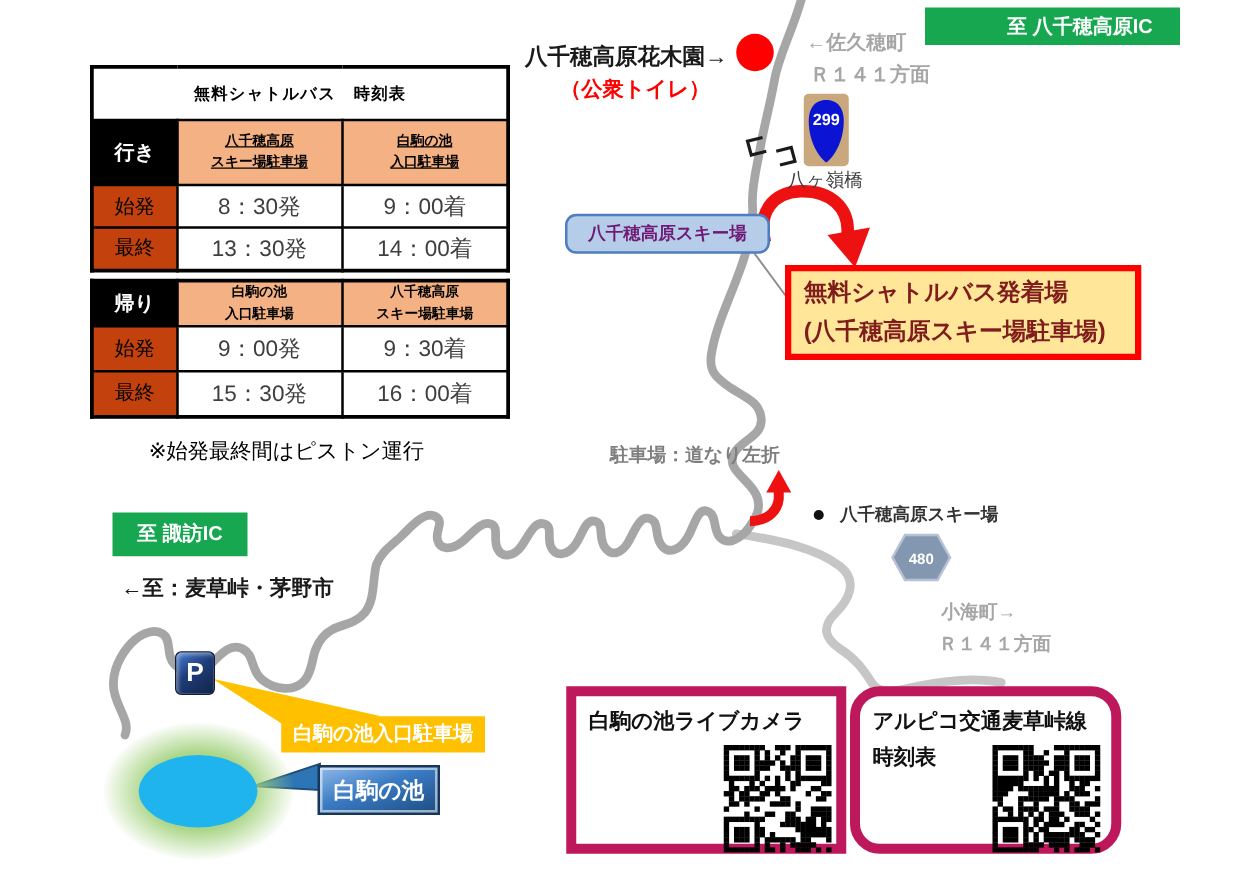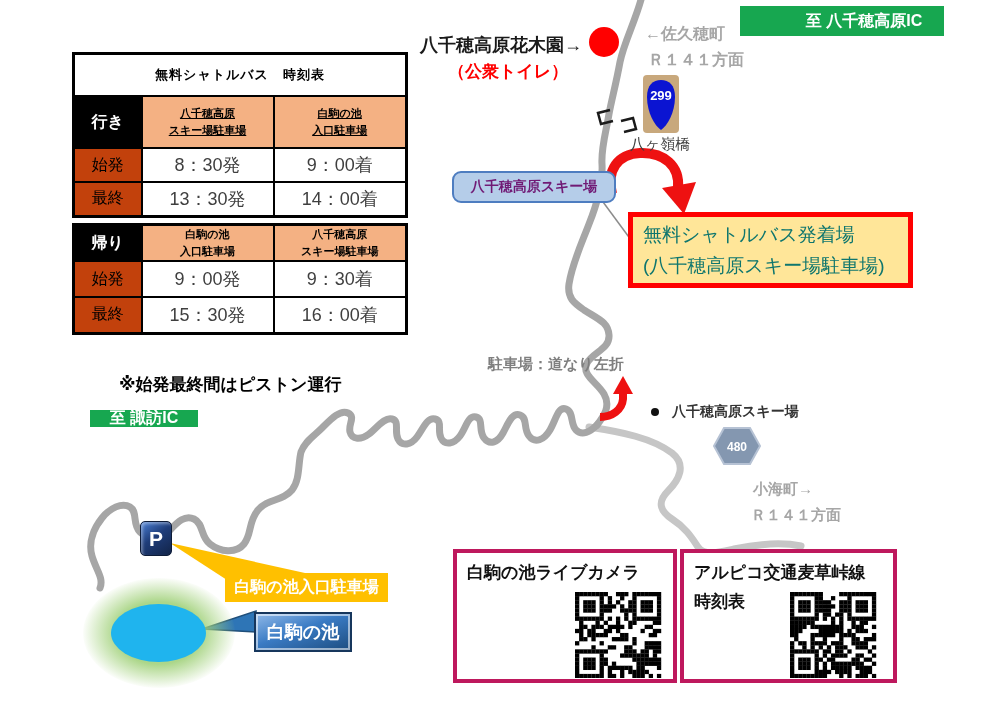--- a/index.html
+++ b/index.html
@@ -9,52 +9,52 @@
   }
   .abs{position:absolute;}
   
   table.tt{position:absolute;border-collapse:collapse;table-layout:fixed;background:#fff;border:3px solid #000;}
   table.tt td{border:2px solid #000;text-align:center;vertical-align:middle;padding:0;}
   .tt-title{font-size:13px;font-weight:bold;height:40px;letter-spacing:1px;}
   .tt-dir{background:#000;color:#fff;font-weight:bold;font-size:16px;}
   .tt-head{background:#F4B183;font-weight:bold;font-size:11px;line-height:1.55;}
   .tt-rowlab{background:#c2410c;font-weight:normal;font-size:16px;}
   .tt-val{font-size:18px;color:#3f3f3f;}
-  .tt-note{font-size:17px;font-weight:bold;margin-top:24px;}
+  .tt-note{font-size:17px;font-weight:normal;}
   
   .lbl{position:absolute;white-space:nowrap;}
   .gray{color:#A6A6A6;font-weight:bold;}
   .blacklbl{font-weight:bold;color:#1a1a1a;}
   .red{color:#FF0000;font-weight:bold;}
   .greenbox{position:absolute;background:#17A750;color:#fff;font-weight:bold;
     display:flex;align-items:center;justify-content:center;font-size:16px;}
   
   .skibox{position:absolute;left:428px;top:171px;width:160px;height:28px;
     background:#B5CDE9;border:2px solid #4E7DC0;border-radius:9px;color:#701a75;
     font-weight:bold;font-size:14px;display:flex;align-items:center;justify-content:center;margin-left:24px;}
   .redbox{position:absolute;left:628px;top:212px;width:285px;height:76px;
     background:#FFE699;border:5px solid #FF0000;display:flex;flex-direction:column;
     justify-content:center;padding-left:10px;box-sizing:border-box;}
-  .redbox div{font-size:19px;font-weight:normal;line-height:1.65;color:#0f766e;}
+  .redbox div{font-size:19px;font-weight:bold;line-height:1.65;color:#7f1d1d;}
   .yellowbox{position:absolute;left:225px;top:573px;width:163px;height:29px;background:#FFC000;
     color:#fff;font-weight:bold;font-size:16px;display:flex;align-items:center;justify-content:center;}
   .lakebox{position:absolute;left:254px;top:612px;width:94px;height:36px;
     background:linear-gradient(160deg,#8fb8e8 0%,#3a7bc4 45%,#1d4d80 100%);
     border:2px solid #16365c;box-shadow:inset 0 0 0 2px rgba(255,255,255,.55);
     color:#fff;font-weight:bold;font-size:18px;display:flex;align-items:center;justify-content:center;}
   .pmark{position:absolute;left:140px;top:521px;width:30px;height:33px;border-radius:5px;
     background:linear-gradient(145deg,#4a7fd4 0%,#1f3d7a 45%,#122448 100%);
     border:1px solid #0e1c38;box-shadow:inset 2px 2px 3px rgba(255,255,255,.35);
     color:#fff;font-weight:bold;font-size:21px;display:flex;align-items:center;justify-content:center;}
   .lakeglow{position:absolute;left:83px;top:578px;width:152px;height:110px;border-radius:50%;
     background:radial-gradient(ellipse,rgba(163,210,125,.9) 40%,rgba(163,210,125,0) 72%);}
   .lake{position:absolute;left:111px;top:604px;width:95px;height:58px;border-radius:50%;background:#1FB4EE;}
   .toilet-dot{position:absolute;left:589px;top:27px;width:30px;height:30px;border-radius:50%;background:#FF0000;}
   
-  .qrbox{position:absolute;background:#fff;border:4px solid #be185d;box-sizing:border-box;}
+  .qrbox{position:absolute;background:#fff;border:8px solid #be185d;box-sizing:border-box;}
   .qrtitle{position:absolute;font-weight:bold;font-size:17px;color:#111;white-space:nowrap;}
   .qrsvg{position:absolute;}
 </style>
 </head>
 <body>
 
 <div id="canvas">
 
   <svg class="abs" width="991" height="709" viewBox="0 0 991 709" style="left:0;top:0;">
 
@@ -178,21 +178,22 @@
   <div class="redbox">
     <div>無料シャトルバス発着場</div>
     <div>(八千穂高原スキー場駐車場)</div>
   </div>
 
   <div class="lbl" style="left:488px;top:355px;font-size:15px;font-weight:bold;color:#7F7F7F;">駐車場：道なり左折</div>
   <div class="lbl" style="left:672px;top:403px;font-size:14px;font-weight:bold;color:#333;">八千穂高原スキー場</div>
   <div class="lbl gray" style="left:753px;top:480px;font-size:15px;">小海町→</div>
   <div class="lbl gray" style="left:751px;top:506px;font-size:15px;">Ｒ１４１方面</div>
 
-  <div class="greenbox" style="left:90px;top:410px;width:108px;height:17px;">至 諏訪IC</div>
+  <div class="greenbox" style="left:90px;top:410px;width:108px;height:35px;">至 諏訪IC</div>
+  <div class="lbl blacklbl" style="left:97px;top:459px;font-size:17px;">←至：麦草峠・茅野市</div>
   <div class="pmark">P</div>
   <div class="yellowbox">白駒の池入口駐車場</div>
   <div class="lakeglow"></div>
   <div class="lake"></div>
   <div class="lakebox">白駒の池</div>
 
   <div class="qrbox" style="left:453px;top:549px;width:224px;height:134px;">
     <div class="qrtitle" style="left:10px;top:8px;">白駒の池ライブカメラ</div>
     <svg class="qrsvg" style="left:115px;top:39px;" width="92" height="86" viewBox="0 0 21 21">
         <rect x="0" y="0" width="1.05" height="1.05" fill="#000"></rect>
@@ -432,21 +433,21 @@
         <rect x="8" y="20" width="1.05" height="1.05" fill="#000"></rect>
         <rect x="9" y="20" width="1.05" height="1.05" fill="#000"></rect>
         <rect x="11" y="20" width="1.05" height="1.05" fill="#000"></rect>
         <rect x="14" y="20" width="1.05" height="1.05" fill="#000"></rect>
         <rect x="15" y="20" width="1.05" height="1.05" fill="#000"></rect>
         <rect x="16" y="20" width="1.05" height="1.05" fill="#000"></rect>
         <rect x="18" y="20" width="1.05" height="1.05" fill="#000"></rect>
         <rect x="20" y="20" width="1.05" height="1.05" fill="#000"></rect>
       </svg>
   </div>
-  <div class="qrbox" style="left:680px;top:549px;width:217px;height:134px;">
+  <div class="qrbox" style="left:680px;top:549px;width:217px;height:134px;border-radius:24px;">
     <div class="qrtitle" style="left:10px;top:8px;">アルピコ交通麦草峠線</div>
     <div class="qrtitle" style="left:10px;top:37px;">時刻表</div>
     <svg class="qrsvg" style="left:105px;top:39px;" width="88" height="86" viewBox="0 0 21 21">
         <rect x="0" y="0" width="1.05" height="1.05" fill="#000"></rect>
         <rect x="1" y="0" width="1.05" height="1.05" fill="#000"></rect>
         <rect x="2" y="0" width="1.05" height="1.05" fill="#000"></rect>
         <rect x="3" y="0" width="1.05" height="1.05" fill="#000"></rect>
         <rect x="4" y="0" width="1.05" height="1.05" fill="#000"></rect>
         <rect x="5" y="0" width="1.05" height="1.05" fill="#000"></rect>
         <rect x="6" y="0" width="1.05" height="1.05" fill="#000"></rect>

